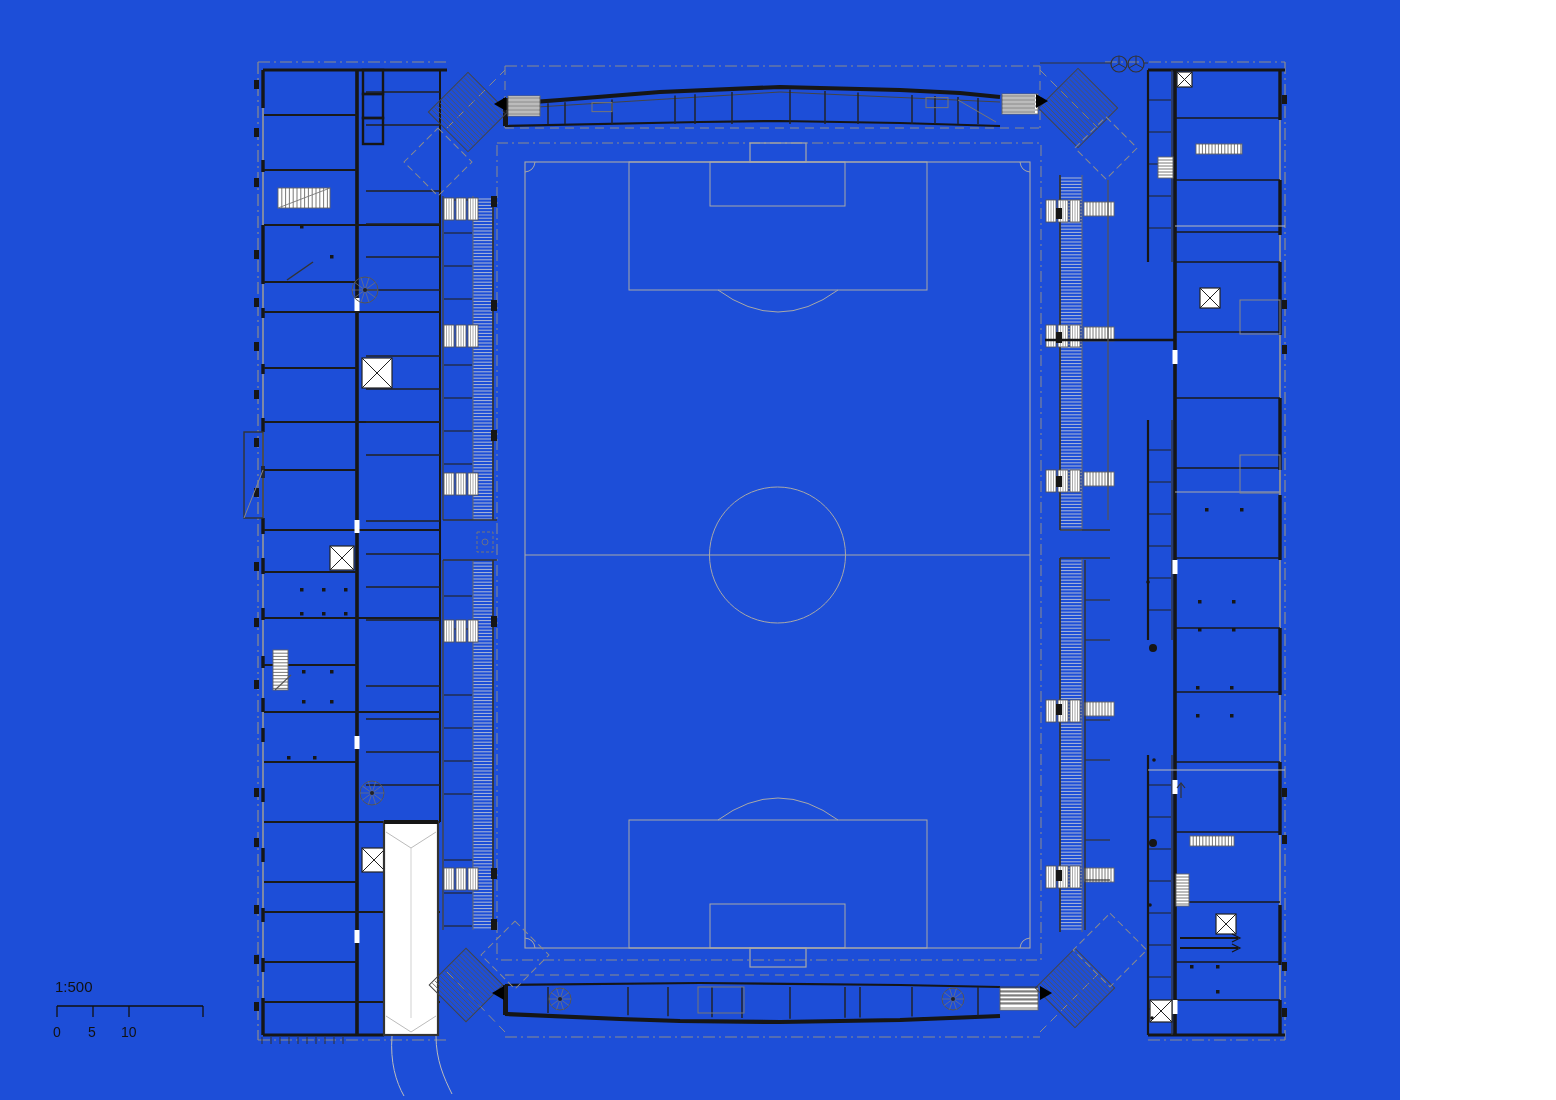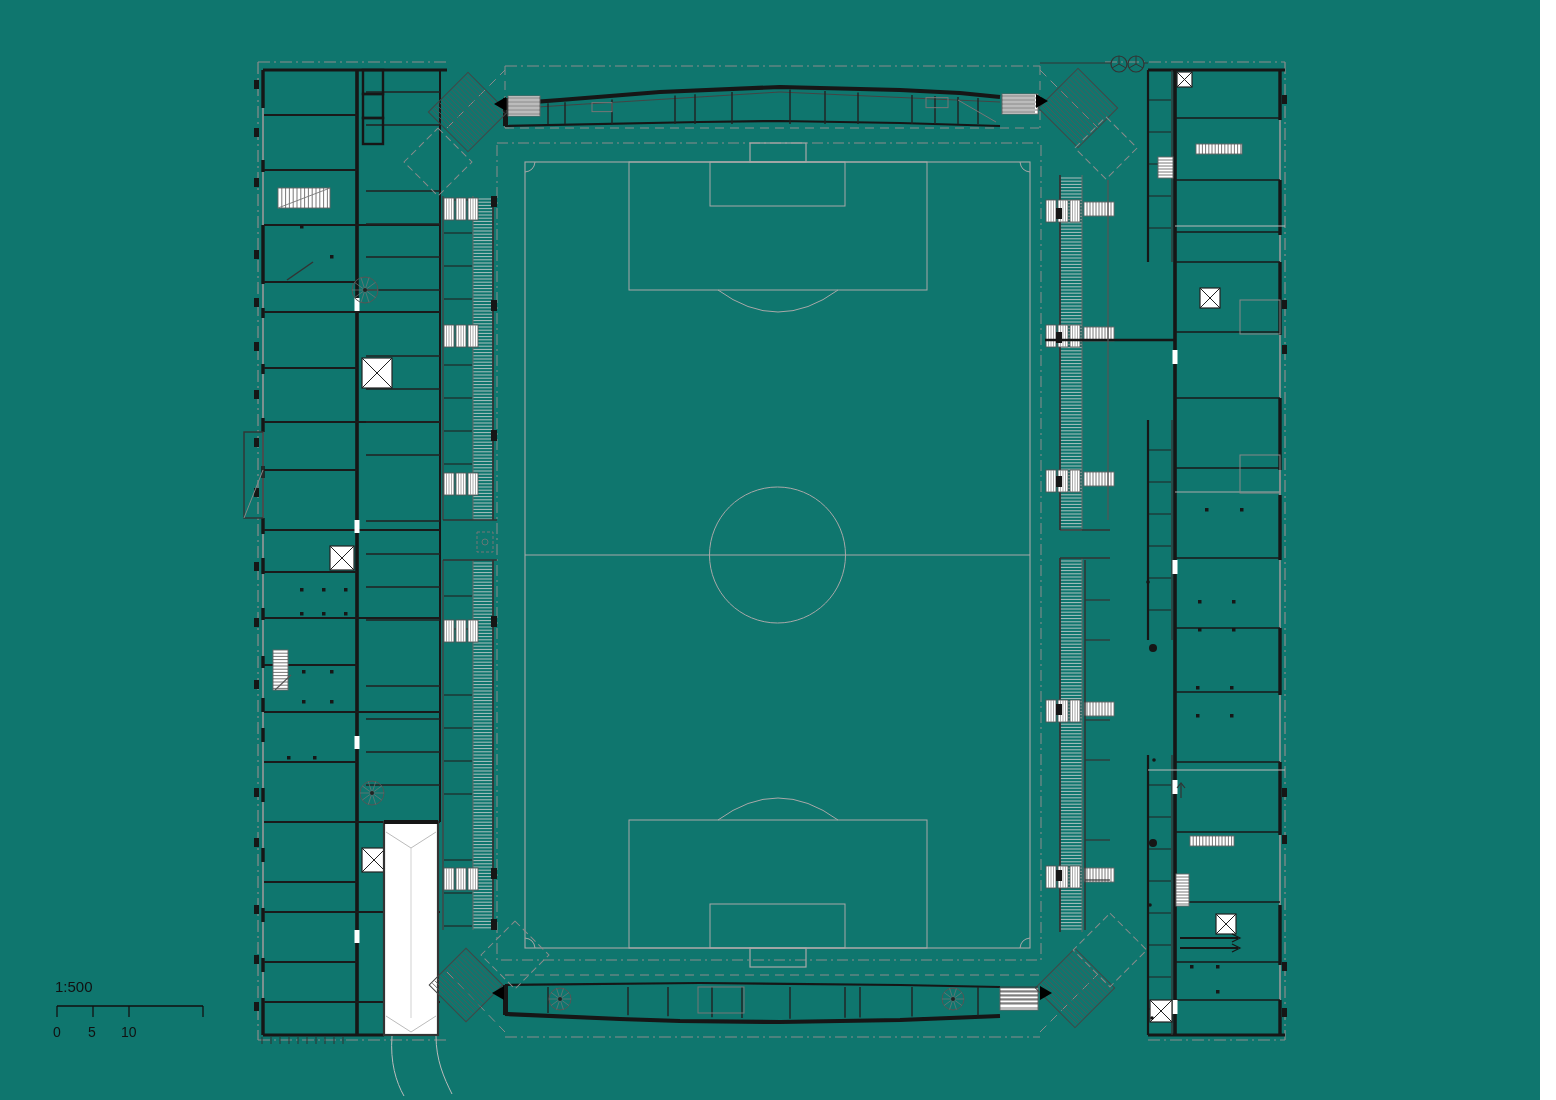--- a/index.html
+++ b/index.html
@@ -1,16 +1,16 @@
 <!DOCTYPE html>
 <html><head>
 <meta charset="utf-8">
 <style>
   html,body{margin:0;padding:0;background:#ffffff}
-  .sheet{position:relative;width:1540px;height:1100px;background:#0f766e;overflow:hidden}
+  .sheet{position:relative;width:1400px;height:1100px;background:#1d4ed8;overflow:hidden}
   svg{display:block;width:1556px;height:1100px}
   text{font-family:"Liberation Sans", sans-serif;fill:#111111}
   .t15{font-size:15px}
   .t14{font-size:14px}
 </style>
 </head>
 <body>
 
 <div class="sheet">
   <svg id="plan" viewBox="0 0 1556 1100">

